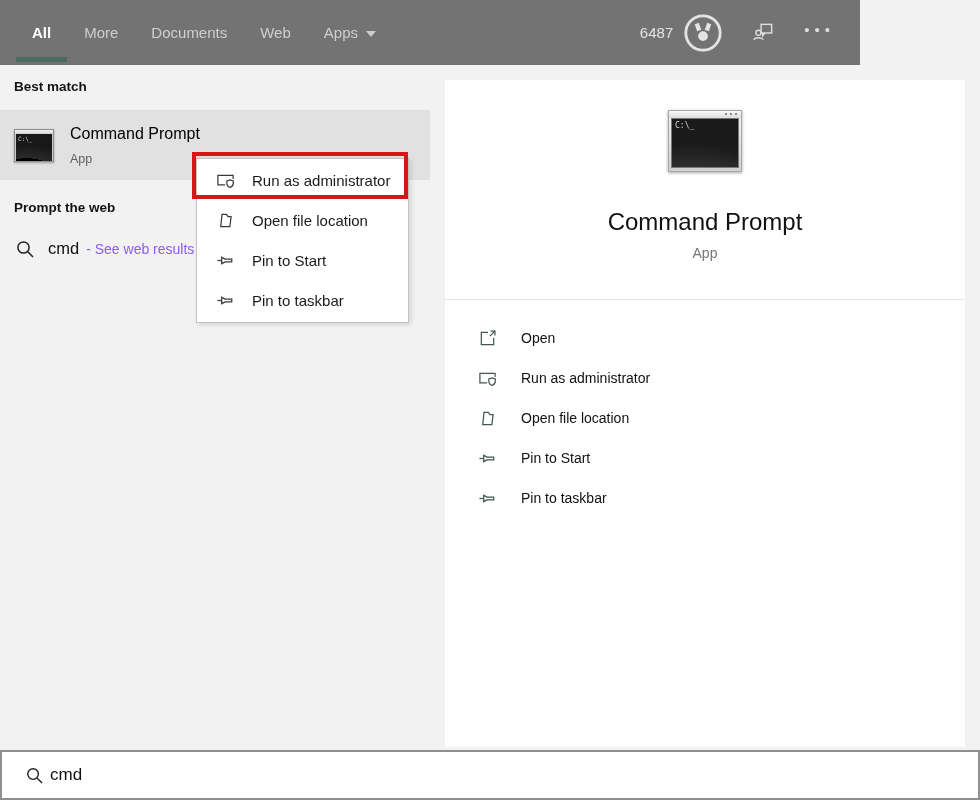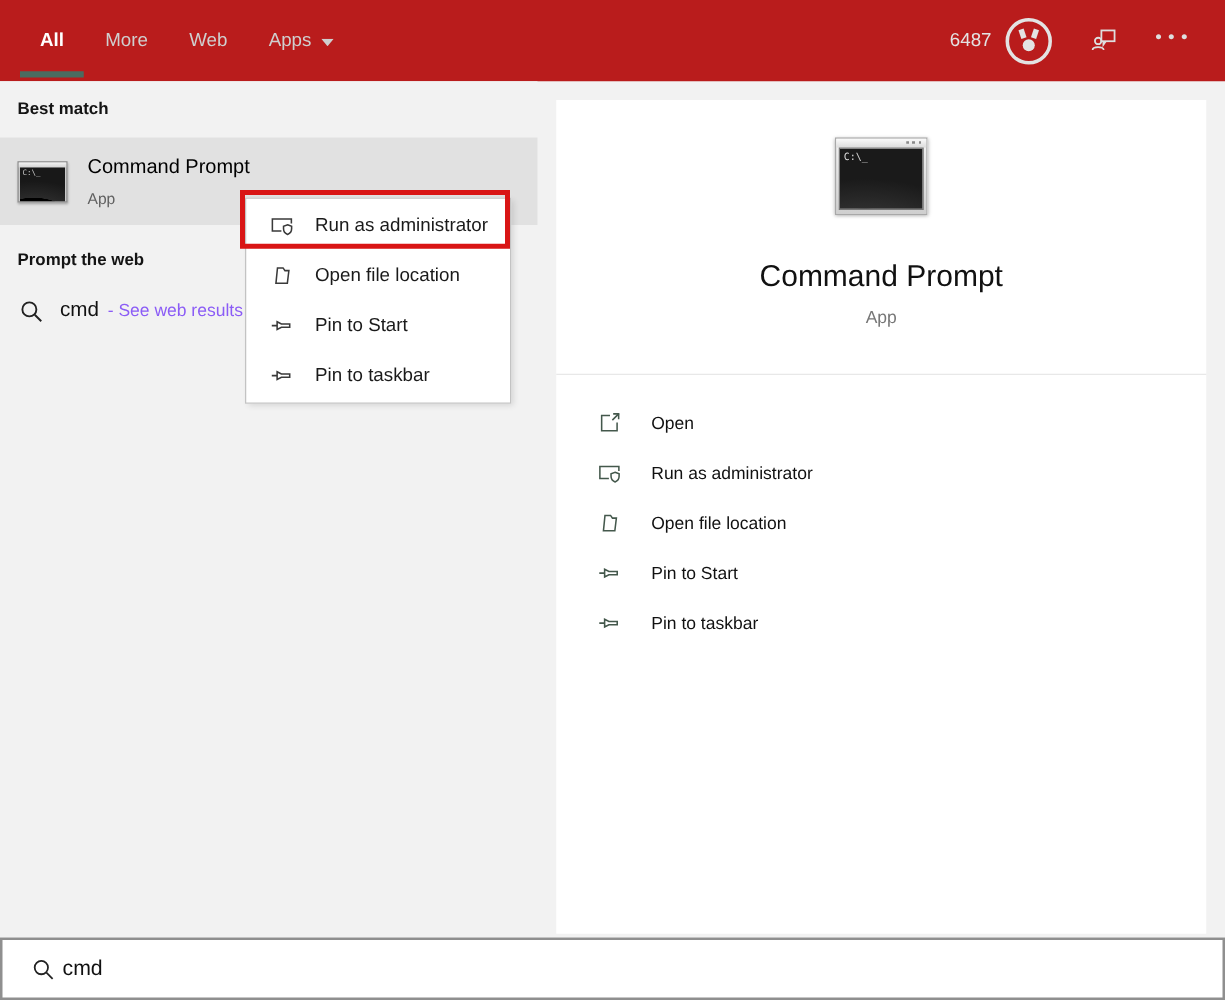--- a/index.html
+++ b/index.html
@@ -5,22 +5,22 @@
   * { margin:0; padding:0; box-sizing:border-box; }
   html,body { width:980px; height:800px; }
   body {
     position:relative; overflow:hidden; background:#f2f2f2;
     font-family:"Liberation Sans", sans-serif; color:#1a1a1a;
   }
   svg { display:block; }
 
   
   .topbar {
-    position:absolute; top:0; left:0; width:980px; height:65px;
-    background:#b91c1c; display:flex; align-items:stretch;
+    position:absolute; top:0; left:0; width:860px; height:65px;
+    background:#737373; display:flex; align-items:stretch;
   }
   .tabs { display:flex; gap:33px; padding-left:32px; align-items:stretch; }
   .tab {
     position:relative; display:flex; align-items:center; gap:8px;
     color:#cfcfcf; font-size:15px; cursor:default;
   }
   .tab.active { color:#ffffff; font-weight:bold; }
   .tab.active::after {
     content:""; position:absolute; left:-16px; right:-16px; bottom:3px;
     height:5px; background:#4a6b60;
@@ -144,20 +144,23 @@
 </head>
 <body>
 
 <div class="topbar">
   <div class="tabs">
     <div class="tab active">
       <span>All</span>
     </div>
     <div class="tab">
       <span>More</span>
+    </div>
+    <div class="tab">
+      <span>Documents</span>
     </div>
     <div class="tab">
       <span>Web</span>
     </div>
     <div class="tab">
       <span>Apps</span>
       <span class="chev">
         <svg width="10" height="6" viewBox="0 0 10 6">
             <path d="M0 0 H10 L5 6 Z" fill="currentColor"></path>
           </svg>

